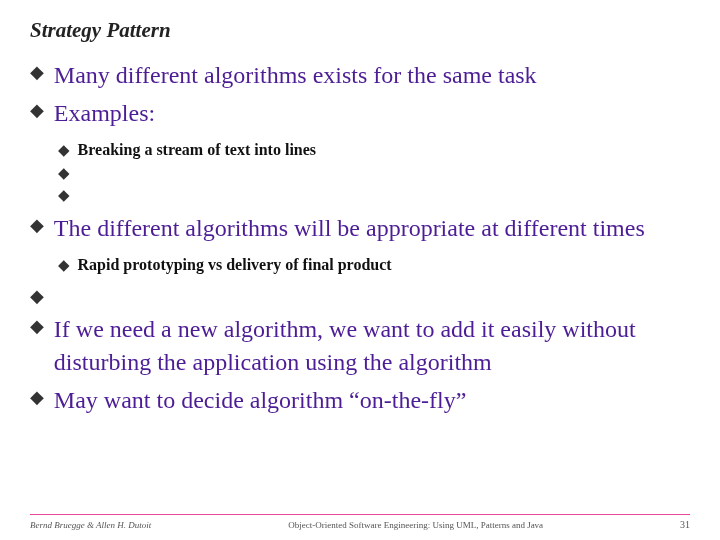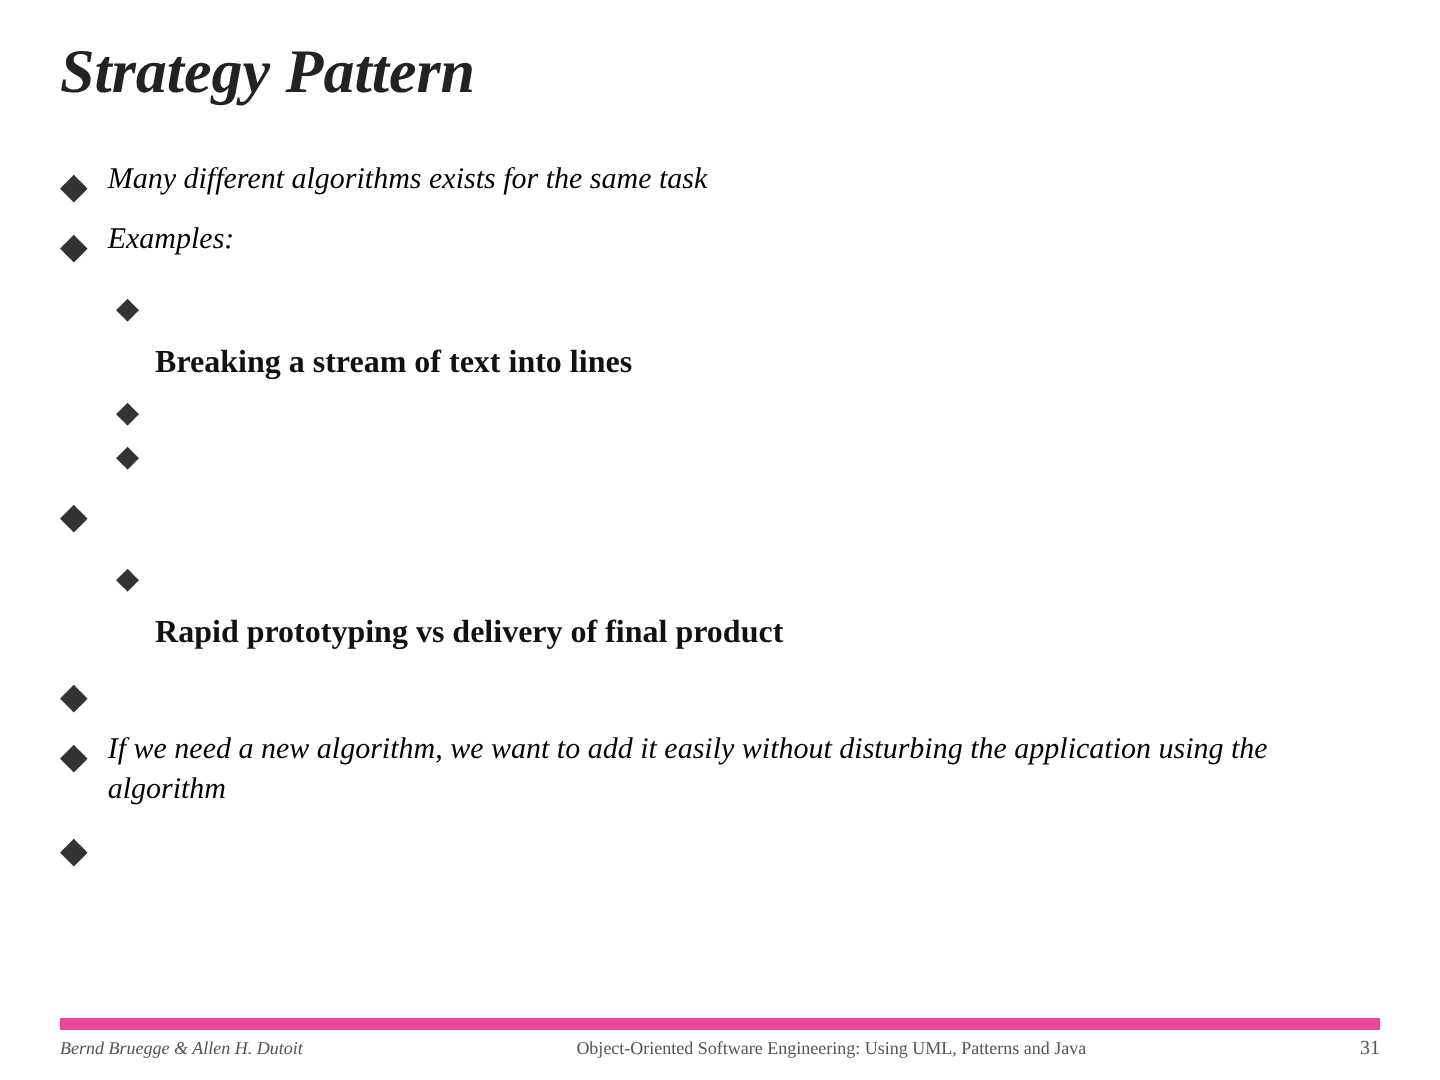--- a/index.html
+++ b/index.html
@@ -17,25 +17,25 @@
     }
 
     .page {
       width: 720px;
       height: 540px;
       padding: 18px 30px 14px 30px;
       position: relative;
     }
 
     .title {
-      font-size: 31px;
+      font-size: 21px;
       font-style: italic;
       font-weight: bold;
       color: #222;
-      margin-bottom: 22px;
+      margin-bottom: 12px;
       padding-bottom: 4px;
     }
 
     .content {
       display: flex;
       flex-direction: column;
       gap: 0px;
     }
 
     .bullet-item {
@@ -47,24 +47,23 @@
     .bullet-symbol {
       font-size: 18px;
       color: #333;
       margin-right: 10px;
       margin-top: 2px;
       flex-shrink: 0;
       font-family: Arial, sans-serif;
     }
 
     .bullet-text {
-      font-size: 15px;
-      color: #000000;
+      font-size: 24px;
+      color: #4c1d95;
       line-height: 1.35;
-      font-style: italic;
     }
 
     .sub-bullets {
       margin-left: 28px;
       margin-top: 3px;
       margin-bottom: 6px;
     }
 
     .sub-bullet-item {
       display: flex;
@@ -79,31 +78,31 @@
       margin-top: 2px;
       flex-shrink: 0;
       font-family: Arial, sans-serif;
     }
 
     .sub-bullet-text {
       font-size: 16px;
       font-weight: bold;
       color: #111;
       line-height: 1.35;
-      margin-top: 28px;
     }
 
     .footer {
       position: absolute;
       bottom: 10px;
       left: 30px;
       right: 30px;
       display: flex;
       justify-content: space-between;
-      border-top: 6px solid #ec4899;
+      align-items: center;
+      border-top: 1px solid #ec4899;
       padding-top: 4px;
     }
 
     .footer-left {
       font-size: 9px;
       color: #555;
       font-style: italic;
     }
 
     .footer-center {
@@ -145,39 +144,41 @@
       <div class="sub-bullet-item">
         <span class="sub-bullet-symbol">◆</span>
       </div>
       <div class="sub-bullet-item">
         <span class="sub-bullet-symbol">◆</span>
       </div>
     </div>
 
     <div class="bullet-item">
       <span class="bullet-symbol">◆</span>
+      <span class="bullet-text">The different algorithms will be appropriate at different times</span>
     </div>
     <div class="sub-bullets">
       <div class="sub-bullet-item">
         <span class="sub-bullet-symbol">◆</span>
         <span class="sub-bullet-text">Rapid prototyping vs delivery of final product</span>
       </div>
     </div>
 
     <div class="bullet-item">
       <span class="bullet-symbol">◆</span>
     </div>
 
     <div class="bullet-item">
       <span class="bullet-symbol">◆</span>
       <span class="bullet-text">If we need a new algorithm, we want to add it easily without disturbing the application using the algorithm</span>
     </div>
 
     <div class="bullet-item">
       <span class="bullet-symbol">◆</span>
+      <span class="bullet-text">May want to decide algorithm “on-the-fly”</span>
     </div>
 
   </div>
 
   <div class="footer">
     <span class="footer-left">Bernd Bruegge &amp; Allen H. Dutoit</span>
     <span class="footer-center">Object-Oriented Software Engineering: Using UML, Patterns and Java</span>
     <span class="footer-right">31</span>
   </div>
 

